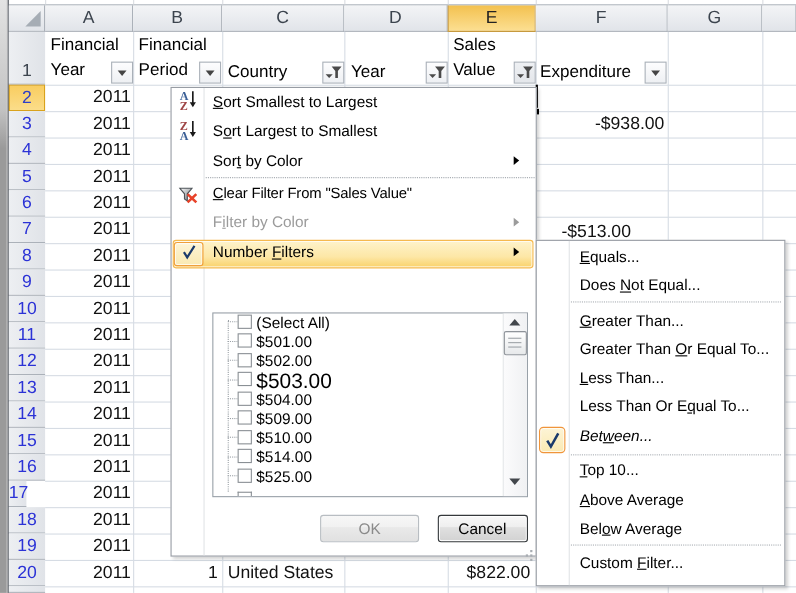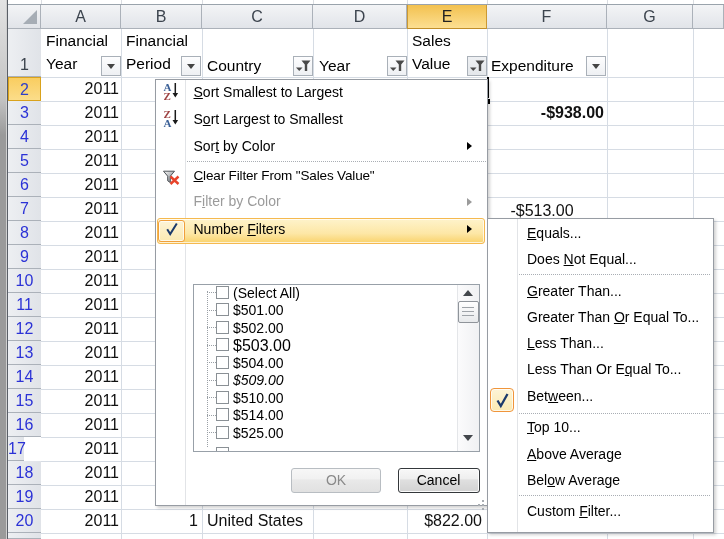--- a/index.html
+++ b/index.html
@@ -143,21 +143,21 @@
 <div class="abs celltxt" style="left:42px;top:293px;width:77px;text-align:right;">2011</div>
 <div class="abs celltxt" style="left:42px;top:317px;width:77px;text-align:right;">2011</div>
 <div class="abs celltxt" style="left:42px;top:341px;width:77px;text-align:right;">2011</div>
 <div class="abs celltxt" style="left:42px;top:365px;width:77px;text-align:right;">2011</div>
 <div class="abs celltxt" style="left:42px;top:389px;width:77px;text-align:right;">2011</div>
 <div class="abs celltxt" style="left:42px;top:413px;width:77px;text-align:right;">2011</div>
 <div class="abs celltxt" style="left:42px;top:437px;width:77px;text-align:right;">2011</div>
 <div class="abs celltxt" style="left:42px;top:461px;width:77px;text-align:right;">2011</div>
 <div class="abs celltxt" style="left:42px;top:485px;width:77px;text-align:right;">2011</div>
 <div class="abs celltxt" style="left:42px;top:509px;width:77px;text-align:right;">2011</div>
-<div class="abs celltxt" style="left:480px;top:101px;width:124px;text-align:right;font-weight:bold;">-$938.00</div>
+<div class="abs celltxt" style="left:480px;top:101px;width:124px;text-align:right;">-$938.00</div>
 <div class="abs celltxt" style="left:480px;top:199px;width:124px;text-align:center;">-$513.00</div>
 <div class="abs celltxt" style="left:122px;top:509px;width:76px;text-align:right;">1</div>
 <div class="abs celltxt" style="left:207px;top:509px;">United States</div>
 <div class="abs celltxt" style="left:360px;top:509px;width:122px;text-align:right;">$822.00</div>
 <div class="abs" style="left:486.5px;top:76.5px;width:2.5px;height:21px;background:#000;"></div>
 <div class="abs" style="left:486px;top:99px;width:4px;height:5px;background:#000;"></div>
 <div id="mainmenu" class="abs menu" style="left:155px;top:79px;width:331px;height:425px;">
 <div class="abs" style="left:29px;top:0;width:1px;height:425px;background:#e2e4e7;"></div>
 <div class="abs mi" style="left:37.5px;top:3.5px;"><u>S</u>ort Smallest to Largest</div>
 <div class="abs mi" style="left:37.5px;top:30.5px;">S<u>o</u>rt Largest to Smallest</div>
@@ -202,27 +202,27 @@
 <div class="abs chkbx" style="left:22px;top:0.9px;"></div>
 <div class="abs" style="left:39px;top:-0.1px;font-size:14px;color:#000;">(Select All)</div>
 <div class="abs" style="left:12.5px;top:24.9px;width:9px;height:1px;border-top:1px dotted #9aa0a6;"></div>
 <div class="abs chkbx" style="left:22px;top:18.4px;"></div>
 <div class="abs" style="left:39px;top:17.4px;font-size:14px;color:#000;">$501.00</div>
 <div class="abs" style="left:12.5px;top:42.3px;width:9px;height:1px;border-top:1px dotted #9aa0a6;"></div>
 <div class="abs chkbx" style="left:22px;top:35.8px;"></div>
 <div class="abs" style="left:39px;top:34.8px;font-size:14px;color:#000000;">$502.00</div>
 <div class="abs" style="left:12.5px;top:59.7px;width:9px;height:1px;border-top:1px dotted #9aa0a6;"></div>
 <div class="abs chkbx" style="left:22px;top:53.2px;"></div>
-<div class="abs" style="left:39px;top:52.2px;font-size:16px;color:#000;">$503.00</div>
+<div class="abs" style="left:39px;top:52.2px;font-size:19px;color:#000;">$503.00</div>
 <div class="abs" style="left:12.5px;top:77.2px;width:9px;height:1px;border-top:1px dotted #9aa0a6;"></div>
 <div class="abs chkbx" style="left:22px;top:70.7px;"></div>
 <div class="abs" style="left:39px;top:69.7px;font-size:14px;color:#000;">$504.00</div>
 <div class="abs" style="left:12.5px;top:94.7px;width:9px;height:1px;border-top:1px dotted #9aa0a6;"></div>
 <div class="abs chkbx" style="left:22px;top:88.2px;"></div>
-<div class="abs" style="left:39px;top:87.2px;font-size:14px;color:#000;font-style:italic;">$509.00</div>
+<div class="abs" style="left:39px;top:87.2px;font-size:14px;color:#000;">$509.00</div>
 <div class="abs" style="left:12.5px;top:112.1px;width:9px;height:1px;border-top:1px dotted #9aa0a6;"></div>
 <div class="abs chkbx" style="left:22px;top:105.6px;"></div>
 <div class="abs" style="left:39px;top:104.6px;font-size:14px;color:#000;">$510.00</div>
 <div class="abs" style="left:12.5px;top:129.5px;width:9px;height:1px;border-top:1px dotted #9aa0a6;"></div>
 <div class="abs chkbx" style="left:22px;top:123.0px;"></div>
 <div class="abs" style="left:39px;top:122.0px;font-size:14px;color:#000;">$514.00</div>
 <div class="abs" style="left:12.5px;top:147.0px;width:9px;height:1px;border-top:1px dotted #9aa0a6;"></div>
 <div class="abs chkbx" style="left:22px;top:140.5px;"></div>
 <div class="abs" style="left:39px;top:139.5px;font-size:14px;color:#000;">$525.00</div>
 <div class="abs chkbx" style="left:22px;top:161.5px;height:4px;border-bottom:none;"></div>
@@ -238,21 +238,21 @@
 </div>
 <div id="submenu" class="abs menu" style="left:486.5px;top:217.5px;width:225px;height:313.5px;">
 <div class="abs" style="left:29.5px;top:0;width:1px;height:313.5px;background:#e2e4e7;"></div>
 <div class="abs mi" style="left:39.5px;top:6.0px;"><u>E</u>quals...</div>
 <div class="abs mi" style="left:39.5px;top:32.2px;">Does <u>N</u>ot Equal...</div>
 <div class="abs dotsep" style="left:31px;top:55.1px;width:191px;"></div>
 <div class="abs mi" style="left:39.5px;top:64.2px;"><u>G</u>reater Than...</div>
 <div class="abs mi" style="left:39.5px;top:90.4px;">Greater Than <u>O</u>r Equal To...</div>
 <div class="abs mi" style="left:39.5px;top:116.6px;"><u>L</u>ess Than...</div>
 <div class="abs mi" style="left:39.5px;top:142.8px;">Less Than Or E<u>q</u>ual To...</div>
-<div class="abs mi" style="left:39.5px;top:169.0px;">Bet<u>w</u>een...</div>
+<div class="abs mi" style="left:39.5px;top:169.0px;font-style:italic;">Bet<u>w</u>een...</div>
 <div class="abs dotsep" style="left:31px;top:194.9px;width:191px;"></div>
 <div class="abs mi" style="left:39.5px;top:200.9px;"><u>T</u>op 10...</div>
 <div class="abs mi" style="left:39.5px;top:253.3px;">Bel<u>o</u>w Average</div>
 <div class="abs mi" style="left:39.5px;top:227.1px;"><u>A</u>bove Average</div>
 <div class="abs dotsep" style="left:31px;top:276.5px;width:191px;"></div>
 <div class="abs mi" style="left:39.5px;top:284.1px;">Custom <u>F</u>ilter...</div>
 <div class="abs ampbox" style="left:2.8px;top:169px;width:24px;height:24px;border-radius:4px;background:linear-gradient(#fdf4d6,#fae9b2);border-color:#f0953b;"></div>
 <div class="abs" style="left:5.8px;top:172.5px;width:18px;height:18px;"><svg width="18" height="18">
           <path d="M 4.5 9.5 L 7.8 15 L 14.5 3" stroke="#1b3a6b" stroke-width="2.3" fill="none"></path>
         </svg></div>

